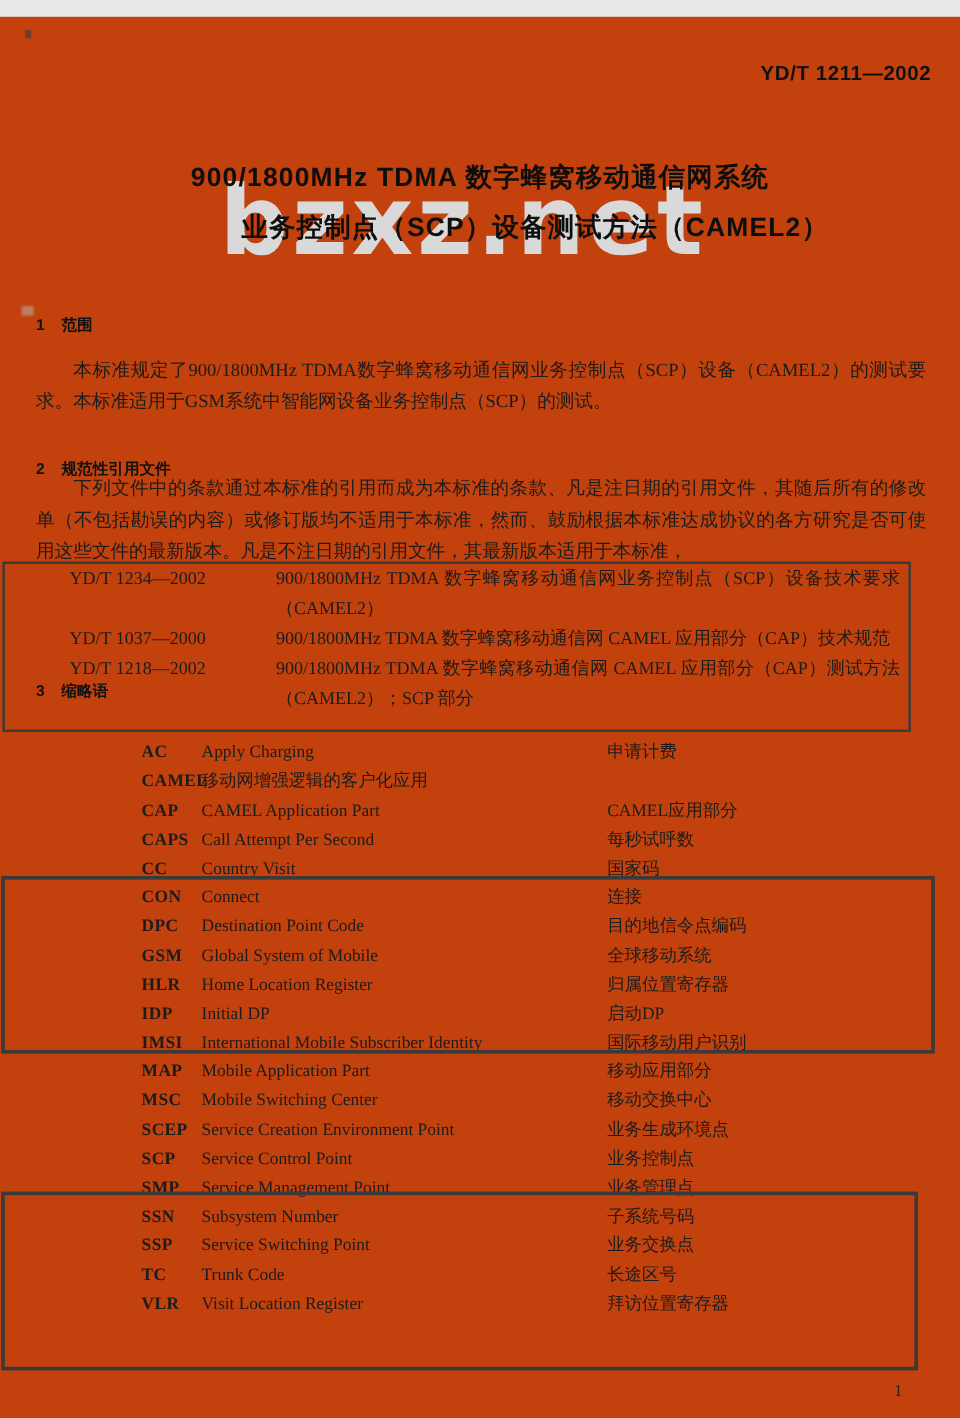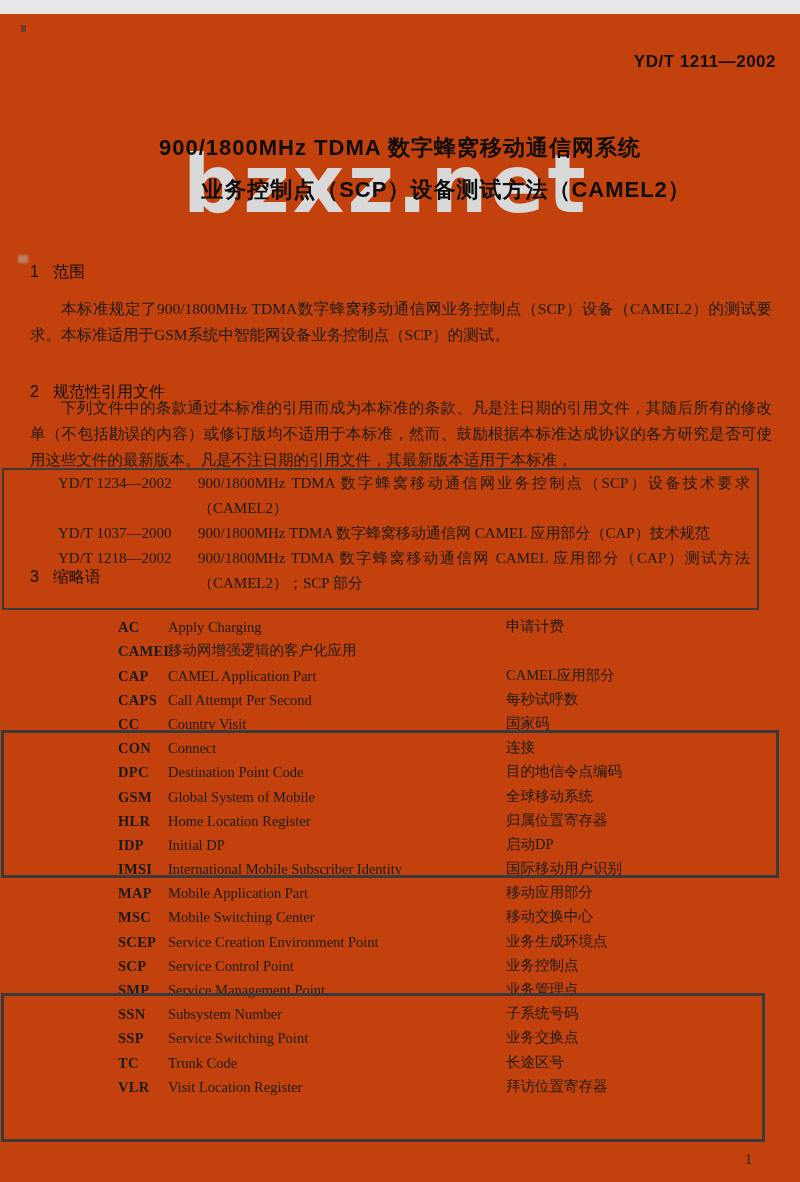--- a/index.html
+++ b/index.html
@@ -23,33 +23,33 @@
   .title{
     position:absolute; left:0; width:100%; text-align:center; z-index:1;
     font-family:"Liberation Sans","DejaVu Sans",sans-serif;
     font-weight:bold; font-size:22px; color:#0e0e0e; letter-spacing:1px;
   }
   .title.l1{top:119px;}
   .title.l2{top:161px;padding-left:46px;}
   .sec-head{
     position:absolute; left:30px; z-index:1;
     font-family:"Liberation Sans","DejaVu Sans",sans-serif;
-    font-weight:normal; font-size:16px; color:#111;
+    font-weight:bold; font-size:13px; color:#111;
   }
   .sec-head .num{display:inline-block; margin-right:14px;}
   .para{
     position:absolute; left:30px; width:742px; z-index:1;
     font-size:15.5px; line-height:26px; text-align:justify; text-indent:2em;
     color:#1c1c1c;
   }
   .refs{
     position:absolute; left:58px; top:457px; width:692px; z-index:1;
     font-size:15px; line-height:25px;
   }
-  .ref-row{display:flex;}
+  .ref-row{display:flex;gap:32px;}
   .ref-code{width:132px; flex:0 0 132px; white-space:nowrap;}
   .ref-title{flex:1; padding-left:8px; text-align:justify;}
   .abbr-table{
     position:absolute; left:118px; top:598px; width:660px; z-index:1;
     font-size:14.5px;
   }
   .abbr-row{display:flex; height:24.2px; align-items:flex-end;}
   .abbr-code{width:50px; flex:0 0 50px; font-weight:600; letter-spacing:.3px;}
   .abbr-en{width:338px; flex:0 0 338px;}
   .abbr-zh{flex:1;}

